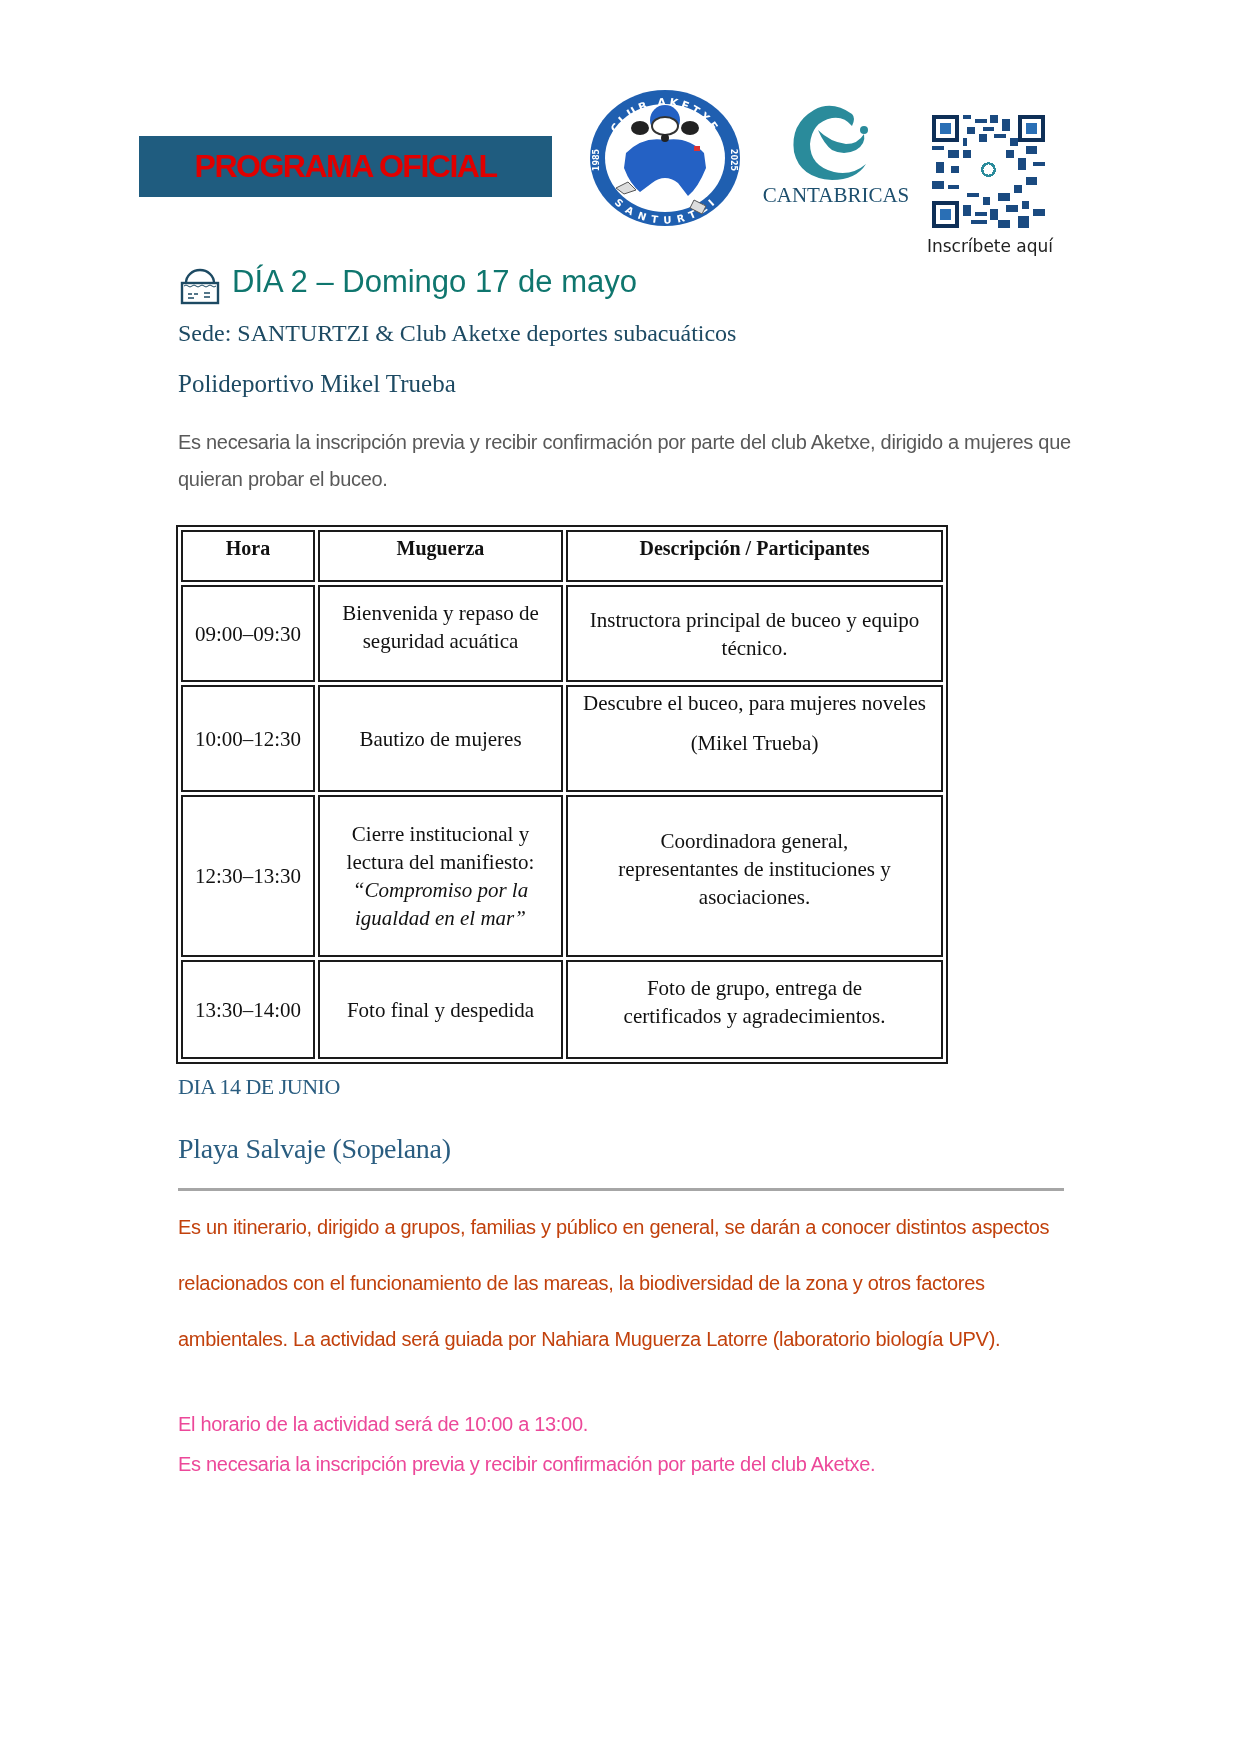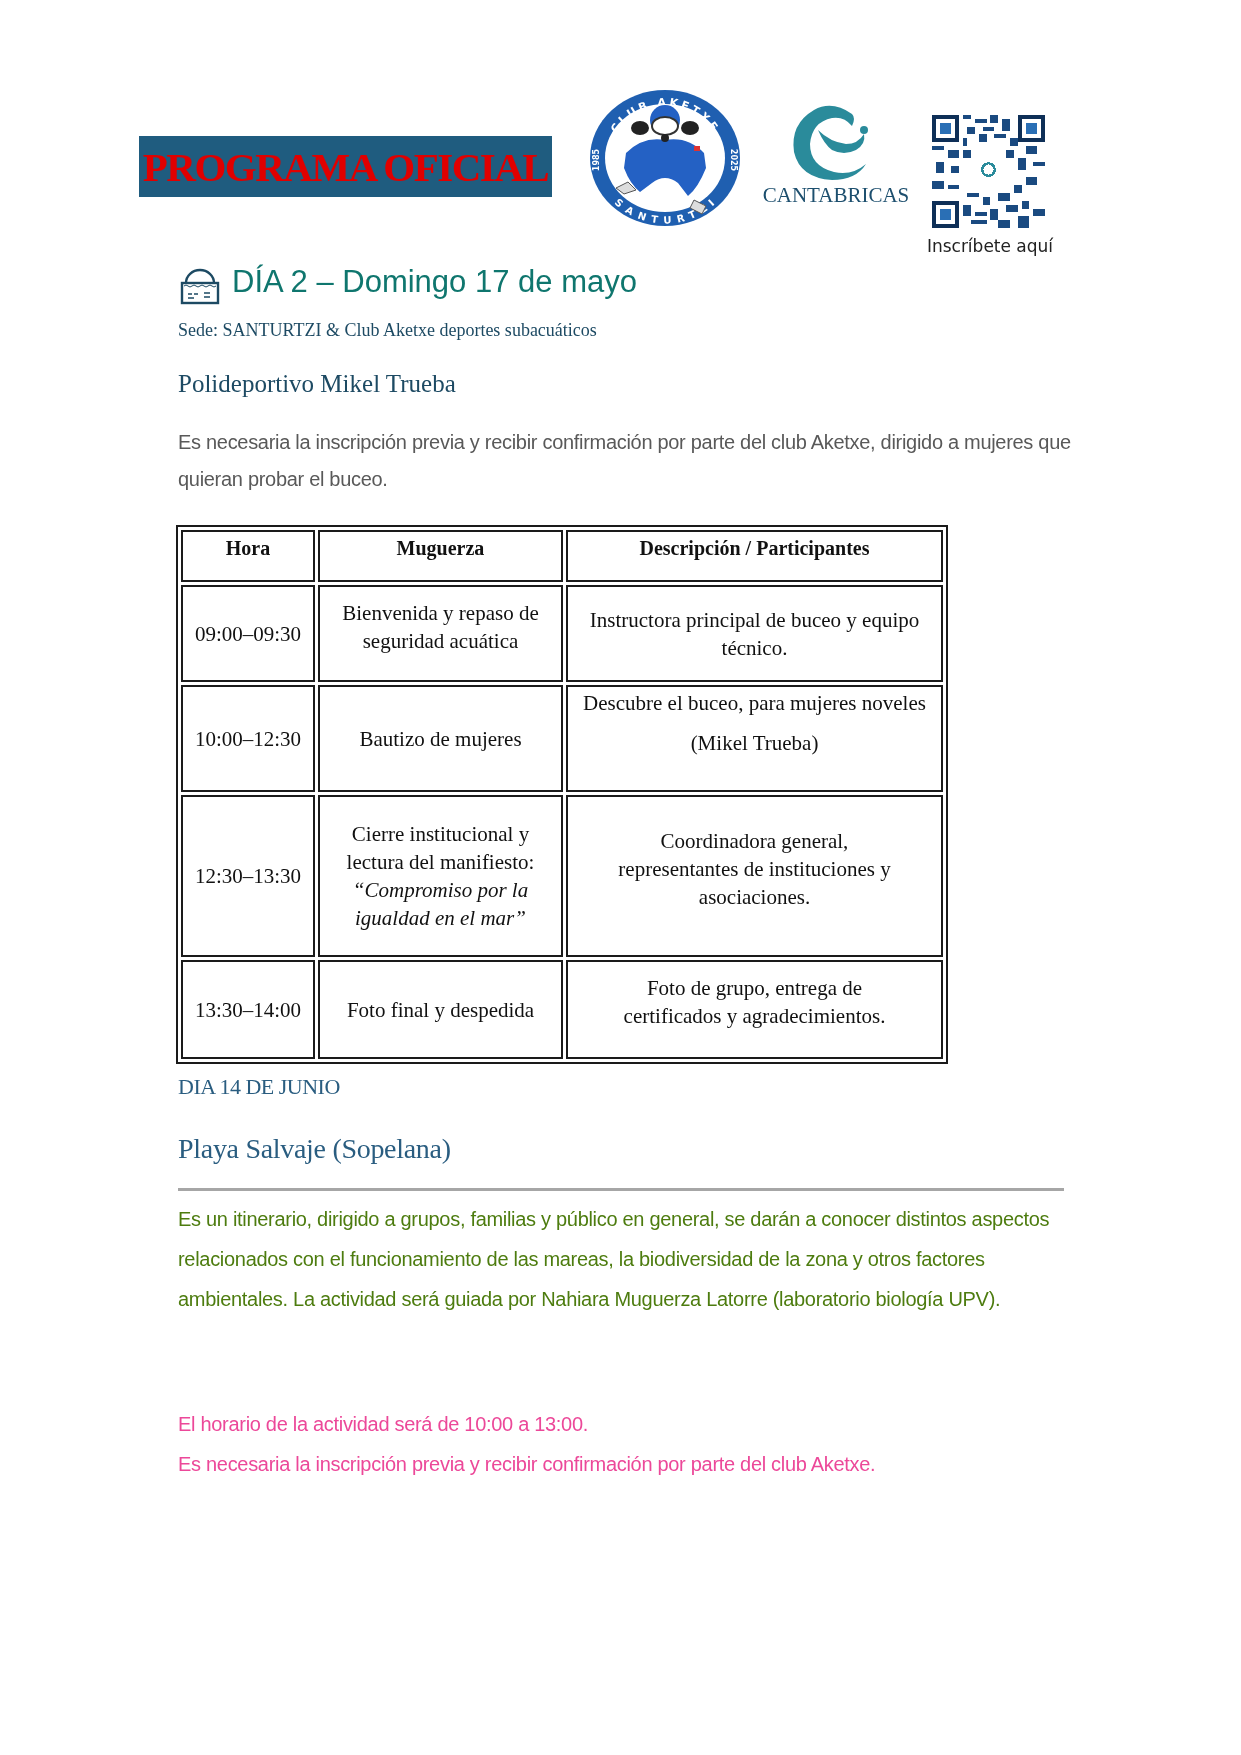--- a/index.html
+++ b/index.html
@@ -6,22 +6,22 @@
   body { width: 1241px; height: 1755px; position: relative; overflow: hidden; }
   .abs { position: absolute; }
 
   
   .title-bar {
     left: 139px; top: 136px; width: 413px; height: 61px;
     background: #1f5c7f;
     display: flex; align-items: center; justify-content: center;
   }
   .title-bar span {
-    color: #e00000; font-family: Liberation Serif, serif; font-weight: bold;
-    font-size: 41px; letter-spacing: -1.5px; white-space: nowrap;
+    color: #e00000; font-family: Liberation Sans, sans-serif; font-weight: bold;
+    font-size: 32px; letter-spacing: -1.5px; white-space: nowrap;
   }
   .club-logo { left: 588px; top: 88px; width: 154px; height: 140px; }
   .cant-logo { left: 752px; top: 100px; width: 168px; height: 115px; }
   .cant-logo .cant-text {
     position: absolute; left: 0; right: 0; top: 83px; text-align: center;
     font-family: "Liberation Serif", serif; color: #1d4f6e; font-size: 21px; letter-spacing: 0px;
   }
   .qr { left: 932px; top: 115px; width: 113px; height: 113px; }
   .qr-caption {
     left: 905px; top: 236px; width: 170px; text-align: center;
@@ -29,21 +29,21 @@
   }
 
   
   .pool-icon { left: 180px; top: 267px; width: 40px; height: 38px; }
   .h-day {
     left: 232px; top: 264px; font-family: Liberation Sans, sans-serif;
     font-size: 31px; color: #0f766e; white-space: nowrap;
   }
   .h-sede {
     left: 178px; top: 320px; font-family: "Liberation Serif", serif;
-    font-size: 18px; color: #1d4a63; white-space: nowrap;
+    font-size: 24px; color: #1d4a63; white-space: nowrap;
   }
   .h-poli {
     left: 178px; top: 370px; font-family: "Liberation Serif", serif;
     font-size: 25px; color: #1d4a63; white-space: nowrap;
   }
   .p-intro {
     left: 178px; top: 424px; width: 900px;
     font-family: "Liberation Sans", sans-serif; font-size: 20px; color: #595959;
     line-height: 37px; letter-spacing: -0.3px;
   }
@@ -73,22 +73,22 @@
     left: 178px; top: 1074px; font-family: "Liberation Serif", serif;
     font-size: 22px; color: #2a5d80; white-space: nowrap; letter-spacing: -0.5px;
   }
   .h-playa {
     left: 178px; top: 1133px; font-family: "Liberation Serif", serif;
     font-size: 28px; color: #2a5d80; white-space: nowrap; letter-spacing: -0.3px;
   }
   .rule { left: 178px; top: 1188px; width: 886px; height: 3px; background: #a6a6a6; }
   .p-itin {
     left: 178px; top: 1199px; width: 900px;
-    font-family: "Liberation Sans", sans-serif; font-size: 20px; color: #4d7c0f;
-    line-height: 40px; letter-spacing: -0.3px;
+    font-family: "Liberation Sans", sans-serif; font-size: 20px; color: #c2410c;
+    line-height: 56px; letter-spacing: -0.3px;
   }
   .p-hor {
     left: 178px; top: 1404px; width: 920px;
     font-family: "Liberation Sans", sans-serif; font-size: 20px; color: #ec4899;
     line-height: 40px; letter-spacing: -0.3px;
   }
   .p-hor div { white-space: nowrap; }
 </style>
 </head>
 <body>

